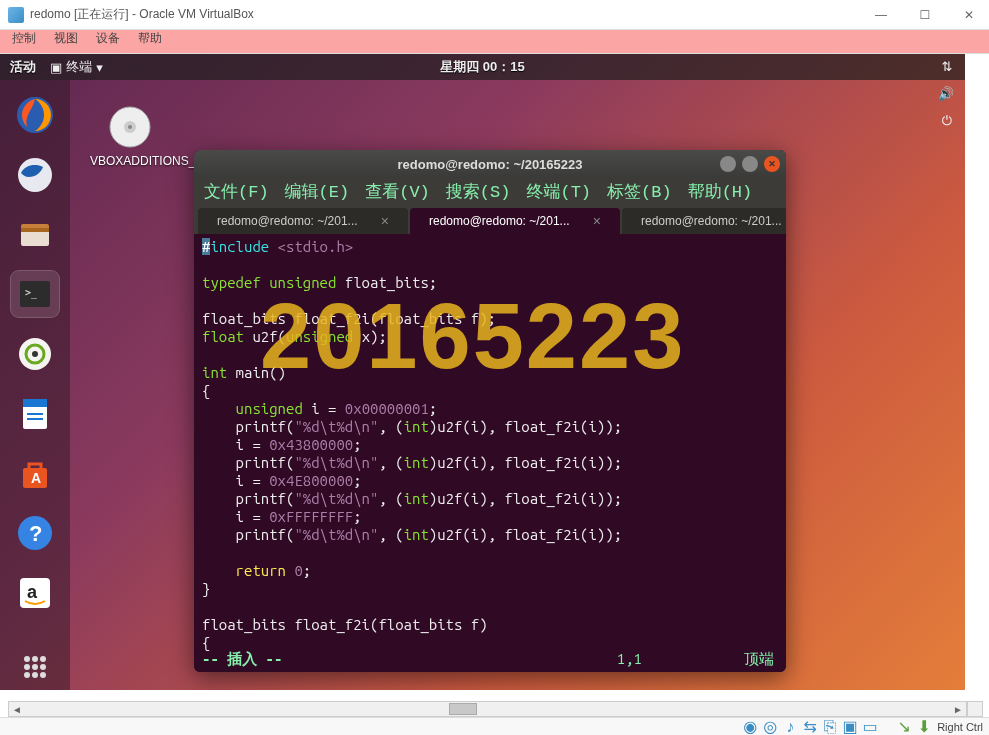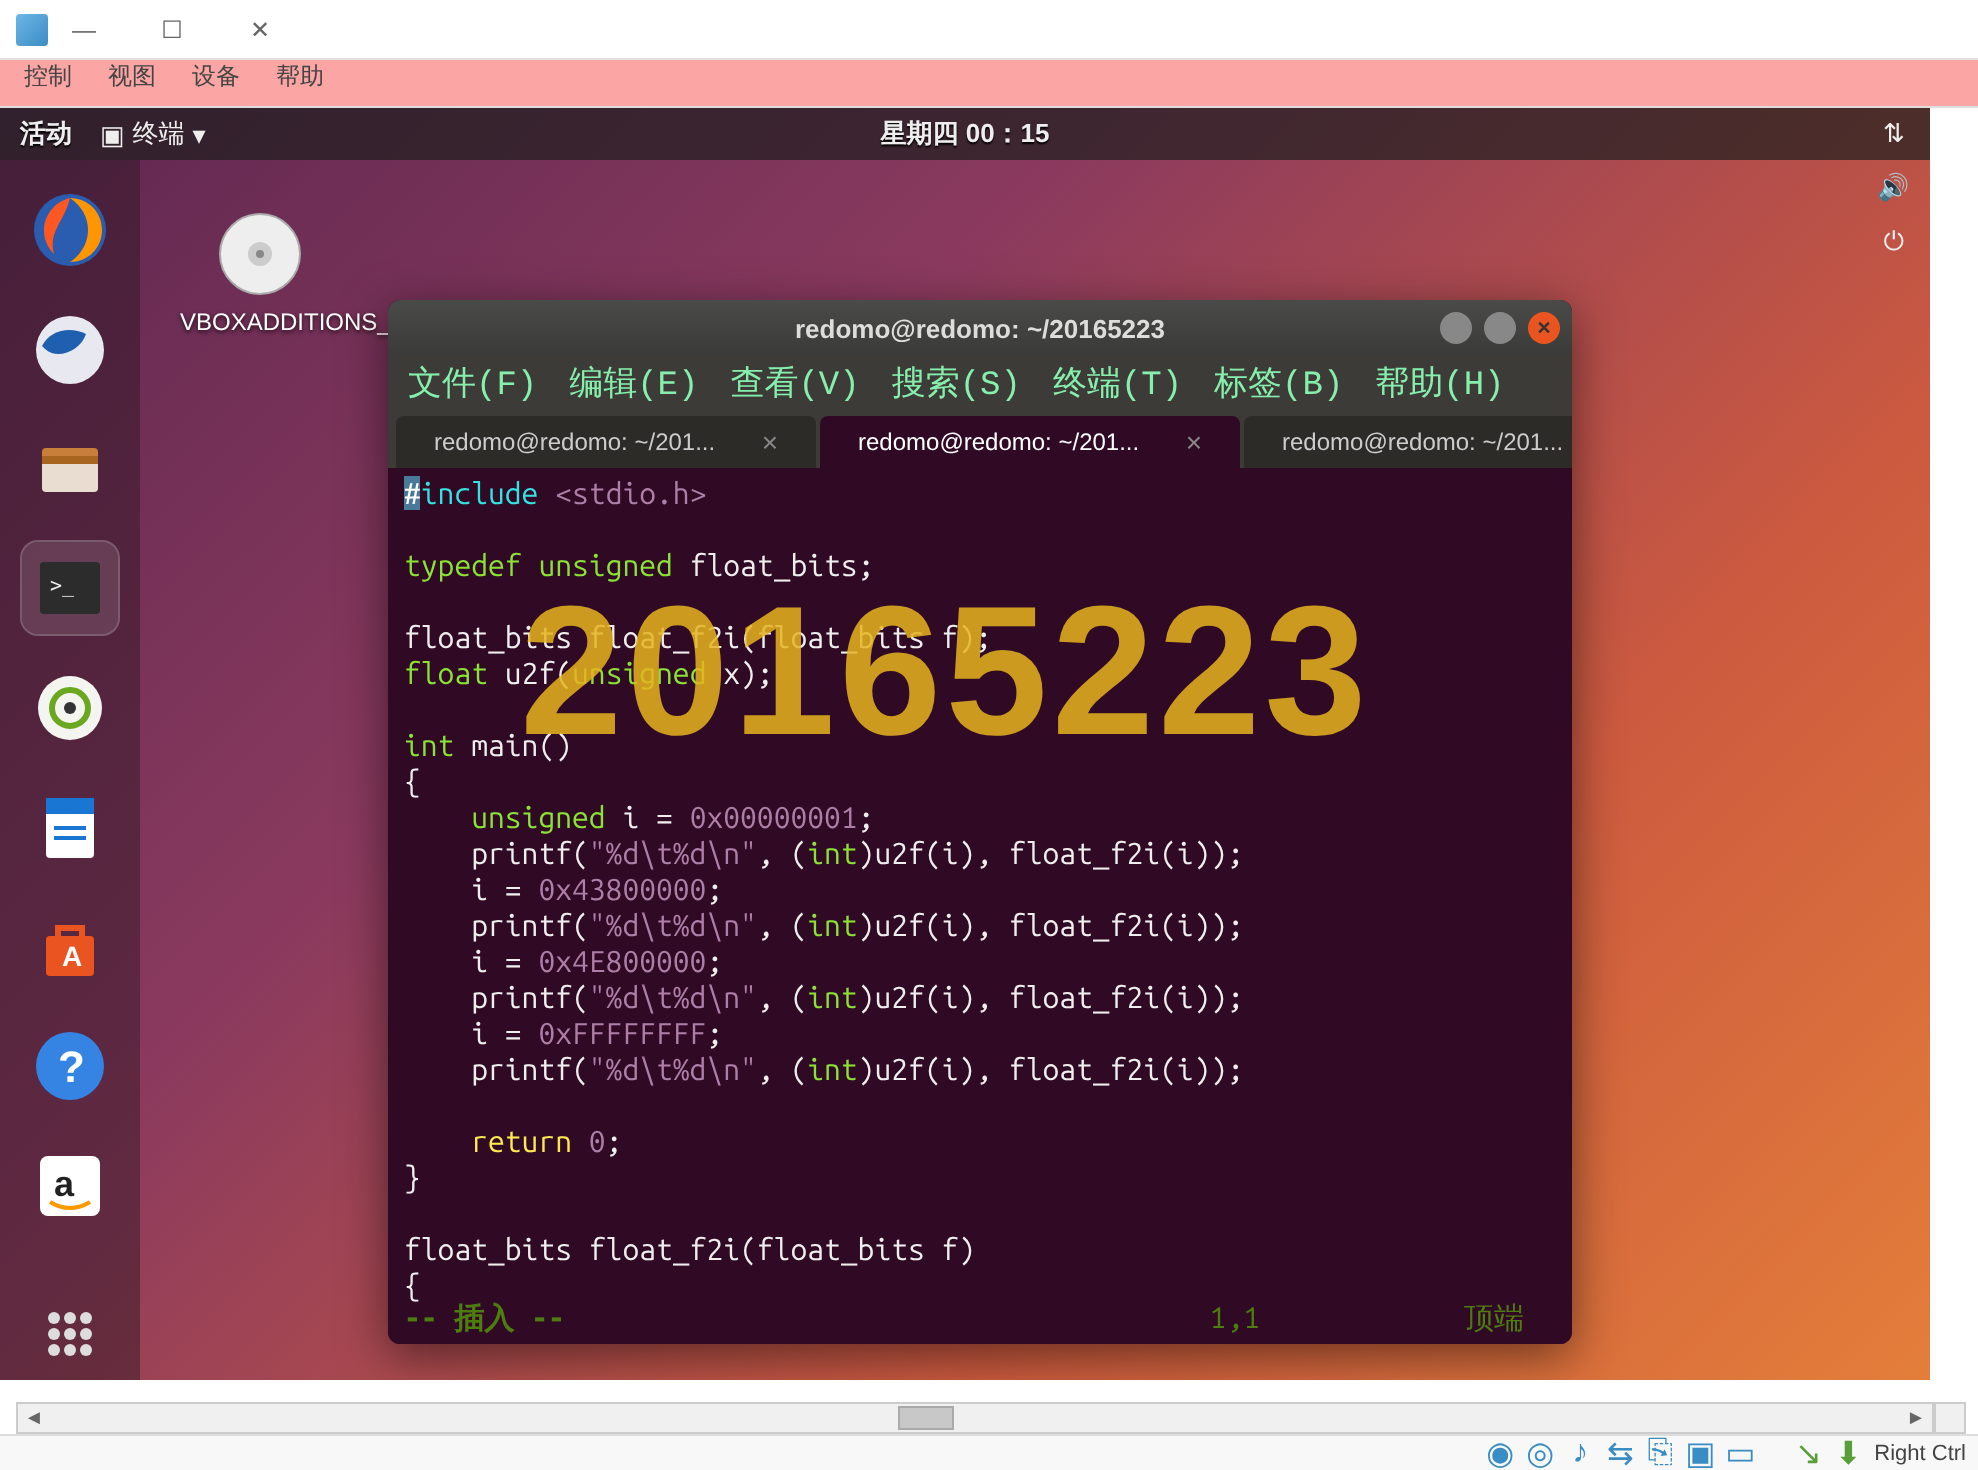--- a/index.html
+++ b/index.html
@@ -58,21 +58,21 @@
 .term-tab-add { width: 28px; height: 24px; display:flex;align-items:center;justify-content:center;color:#ccc;cursor:pointer;margin-left:4px;}
 
 .term-body { flex: 1; background: #300a25; padding: 4px 8px; font-family: "Ubuntu Mono", "Consolas", monospace; font-size: 15px; line-height: 18px; color: #eee; position: relative; overflow: hidden; white-space: pre; }
 .term-body .green { color: #8ae234; }
 .term-body .cyan { color: #34e2e2; }
 .term-body .magenta { color: #ad7fa8; }
 .term-body .yellow { color: #fce94f; }
 
 .watermark { position: absolute; top: 230px; left: 260px; font-size: 92px; font-weight: 700; color: rgba(230,180,30,0.85); pointer-events: none; letter-spacing: 2px; font-family: sans-serif;}
 
-.term-status { position: absolute; bottom: 4px; left: 8px; right: 16px; display: flex; color: #4d7c0f; font-weight: 600; font-size: 15px; font-family: "Ubuntu Mono", monospace;}
+.term-status { position: absolute; bottom: 4px; left: 8px; right: 4px; display: flex; color: #86efac; font-weight: 600; font-size: 15px; font-family: "Ubuntu Mono", monospace;}
 .term-status .mode { flex: 0 0 auto; }
 .term-status .pos { position:absolute; right: 140px; font-weight:normal;}
 .term-status .pct { position:absolute; right: 8px; font-weight:normal;}
 
 
 .hscroll { position: absolute; bottom: 18px; left: 8px; right: 22px; height: 16px; background: #f0f0f0; border: 1px solid #ccc; display:flex;align-items:center;}
 .hscroll .thumb { position:absolute; left: 440px; width: 28px; height: 12px; background: #c8c8c8; border:1px solid #aaa;}
 .hscroll .arrow { width:16px;height:14px;display:flex;align-items:center;justify-content:center;color:#666;font-size:10px;}
 .hscroll .arrow.right{margin-left:auto;}
 .vscroll-stub { position:absolute; right:6px; bottom:18px; width:16px; height:16px; background:#f0f0f0;border:1px solid #ccc;}
@@ -80,20 +80,21 @@
 
 .vbox-status { position: absolute; bottom: 0; left: 0; right: 0; height: 18px; background: #f8f8f8; border-top: 1px solid #ddd; display: flex; align-items: center; justify-content: flex-end; padding: 0 6px; gap: 6px; }
 .status-icon { width: 14px; height: 14px; display:flex;align-items:center;justify-content:center;}
 .status-text { font-size: 11px; color: #444; }
 </style>
 </head>
 <body>
 
 <div class="vbox-titlebar">
   <div class="vbox-icon"></div>
+  <div class="vbox-title">redomo [正在运行] - Oracle VM VirtualBox</div>
   <div class="vbox-controls">
     <div class="vbox-ctrl">―</div>
     <div class="vbox-ctrl">☐</div>
     <div class="vbox-ctrl">✕</div>
   </div>
 </div>
 
 <div class="vbox-menubar">
   <div class="vbox-menuitem">控制</div>
   <div class="vbox-menuitem">视图</div>

